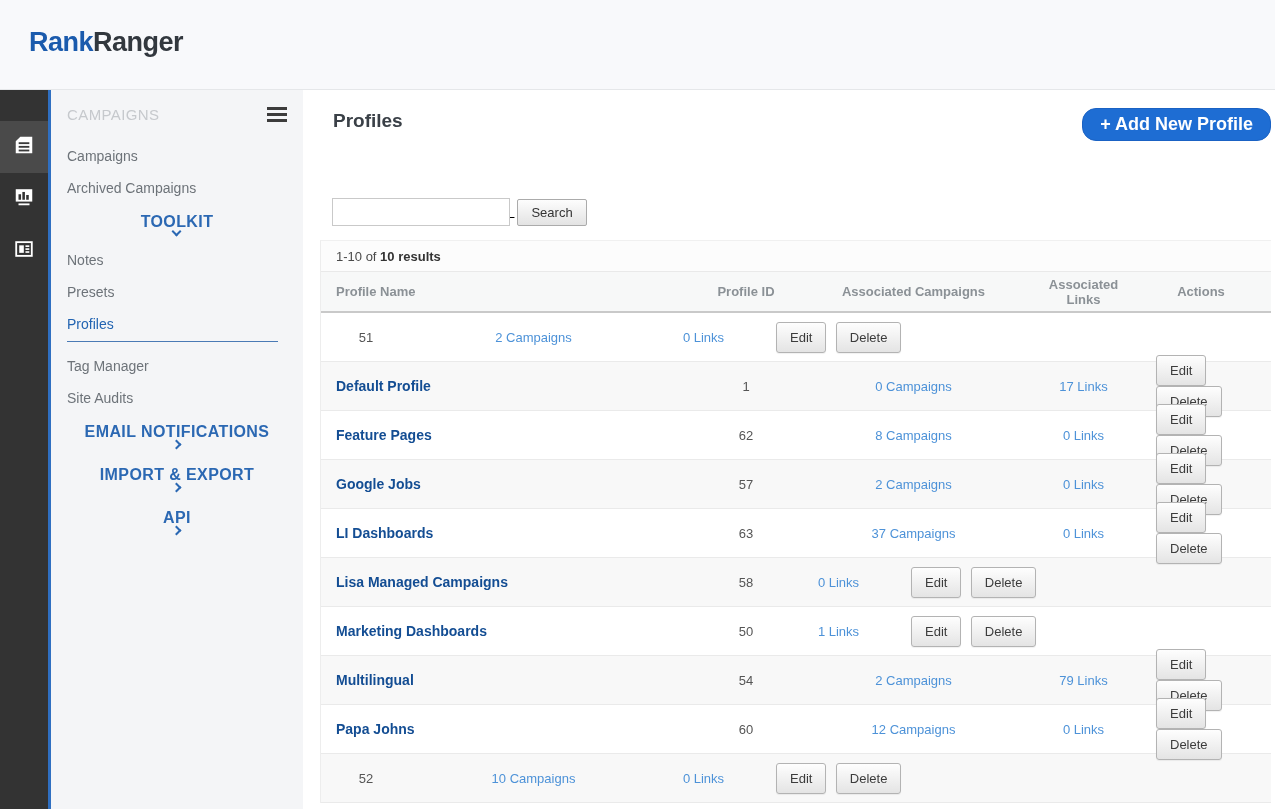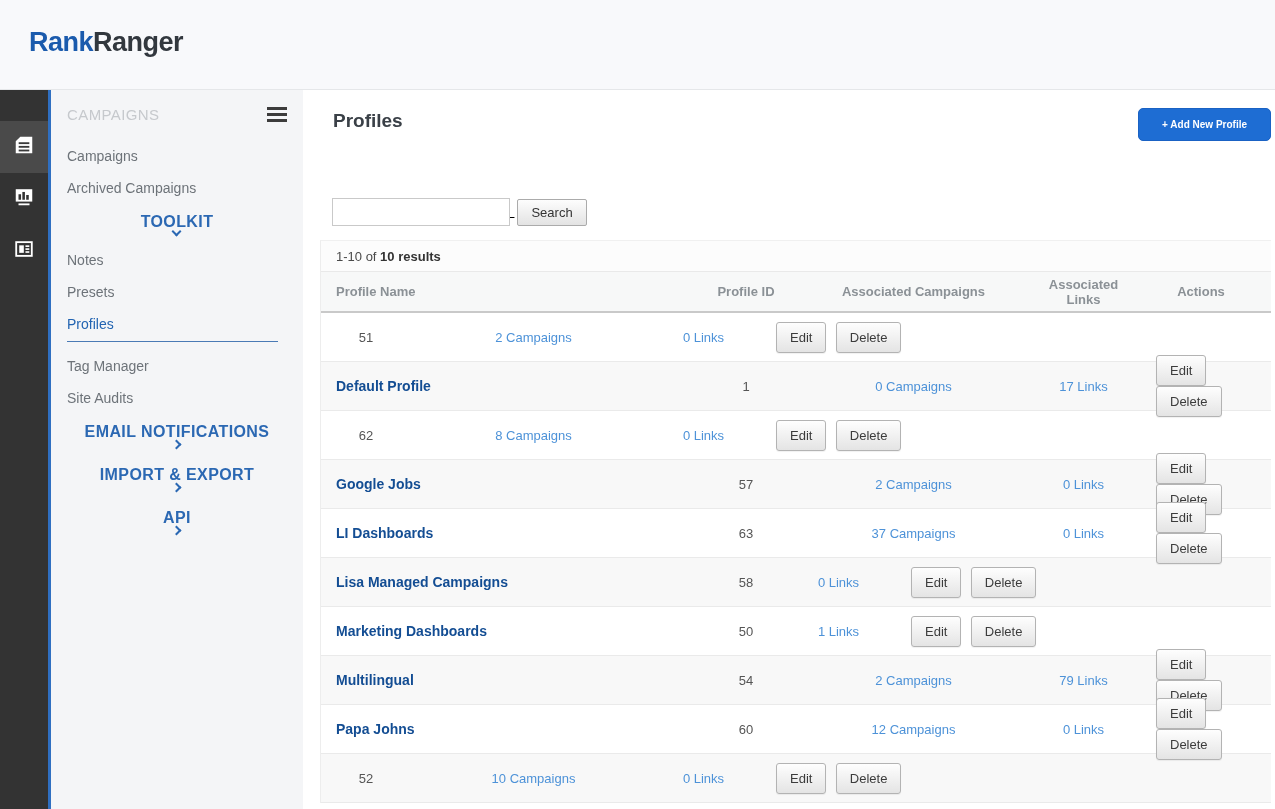--- a/index.html
+++ b/index.html
@@ -32,22 +32,22 @@
   .nav-item.active::after { content:""; display:block; height:1px; background:#4a7ab5; margin-top:9px; margin-right:9px; }
   .nav-section { display:flex; justify-content:space-between; align-items:center; padding:9px 16px;
     font-size:16px; font-weight:bold; color:#2b68b3; letter-spacing:0.4px; cursor:pointer;flex-direction:column; }
   .chev { display:inline-block; width:7px; height:7px; border-right:2px solid #2b68b3; border-bottom:2px solid #2b68b3;
     transform:rotate(-45deg); margin-right:2px; }
   .chev-down { transform:rotate(45deg); margin-top:-3px; }
 
   
   .main { flex:1; position:relative; background:#fff; padding:0 4px 0 17px; }
   .page-title { margin:20px 0 0 13px; font-size:19px; font-weight:bold; color:#3a4047; height:23px; }
-  .add-btn { position:absolute; top:18px; right:4px; height:33px; padding:0 23px; background:#1e6dd3; color:#fff;
-    font-weight:bold; font-size:10px; font-family:"Liberation Sans",sans-serif; border:1px solid #1a62c4; border-radius:5px; cursor:pointer; }
+  .add-btn { position:absolute; top:18px; right:4px; height:33px; padding:0 17px; background:#1e6dd3; color:#fff;
+    font-weight:bold; font-size:18px; font-family:"Liberation Sans",sans-serif; border:1px solid #1a62c4; border-radius:14px; cursor:pointer; }
   .search-row { margin:65px 0 0 12px;text-decoration:underline; }
   .search-input { width:178px; height:28px; border:1px solid #c9c9c9; padding:0 8px; font-size:13px;
     font-family:"Liberation Sans",sans-serif; vertical-align:middle; background:#fff; }
   .search-btn { height:27px; margin-left:3px; padding:0 13px; font-size:13px; color:#333;
     font-family:"Liberation Sans",sans-serif; background:linear-gradient(#fdfdfd,#e3e3e3);
     border:1px solid #ababab; border-radius:2px; vertical-align:middle; cursor:pointer; }
 
   
   .table-wrap { margin-top:14px; border-left:1px solid #ededed; border-top:1px solid #f0f0f0; }
   .results-bar { height:31px; line-height:31px; padding-left:15px; font-size:13px; color:#4a4a4a;
@@ -202,20 +202,23 @@
     <div class="c-links">
       <a class="data-link">17 Links</a>
     </div>
     <div class="c-actions">
       <button class="row-btn">Edit</button>
       <button class="row-btn">Delete</button>
     </div>
   </div>
 
   <div class="t-row">
+    <div class="c-name">
+      <a class="name-link">Feature Pages</a>
+    </div>
     <div class="c-id">
       <span class="id-text">62</span>
     </div>
     <div class="c-camp">
       <a class="data-link">8 Campaigns</a>
     </div>
     <div class="c-links">
       <a class="data-link">0 Links</a>
     </div>
     <div class="c-actions">

